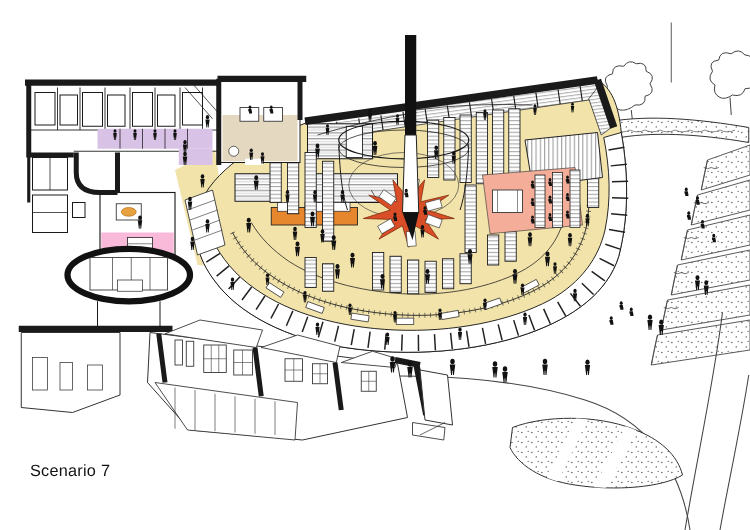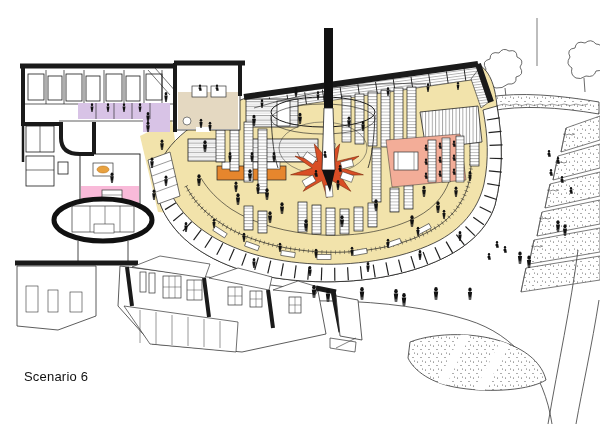--- a/index.html
+++ b/index.html
@@ -416,13 +416,13 @@
       <use href="#ps" transform="translate(454,160) scale(0.7)"></use>
     <use href="#ps" transform="translate(454,174) scale(0.7)"></use>
     <use href="#pg" transform="translate(230,162) scale(0.8)"></use>
       <use href="#pg" transform="translate(252,162) scale(0.8)"></use>
     <use href="#pg" transform="translate(274,162) scale(0.8)"></use>
       <use href="#pg" transform="translate(236,192) scale(0.85)"></use>
     <use href="#pg" transform="translate(258,194) scale(0.85)"></use>
   </g>
 </svg>
 
-<div id="caption">Scenario 6</div>
+<div id="caption">Scenario 7</div>
 
 </body></html>

